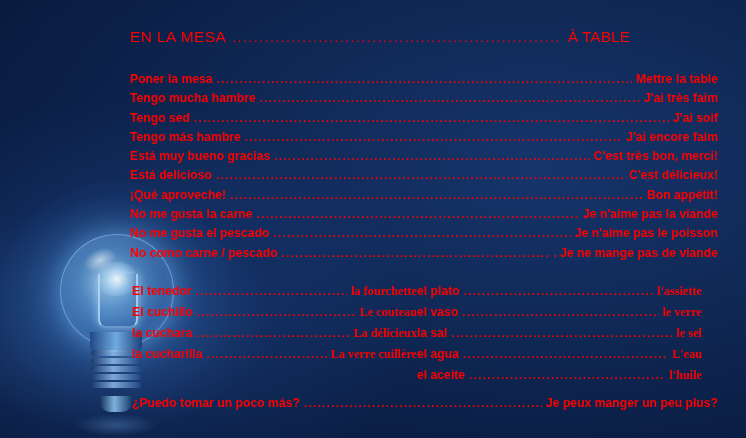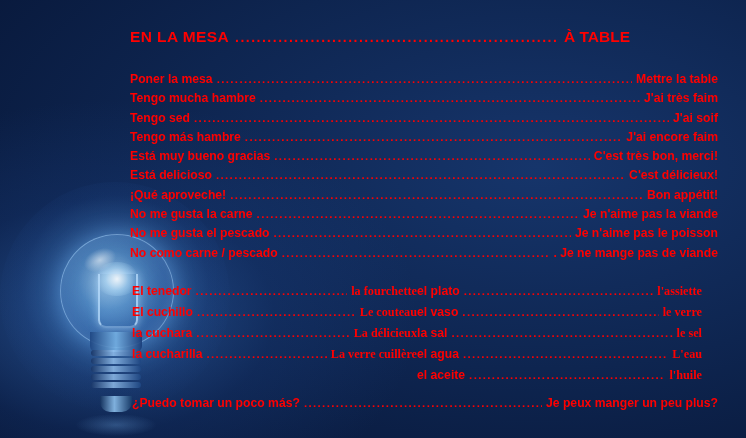--- a/index.html
+++ b/index.html
@@ -132,21 +132,21 @@
     height: 438px;
   }
   .title-row {
     position: absolute;
     left: 130px;
     top: 28px;
     width: 500px;
     display: flex;
     align-items: baseline;
     color: #ff0000;
-    font-weight: bold;
+    font-weight: normal;
     font-size: 15.5px;
     white-space: nowrap;
   }
   .title-row .lead { letter-spacing: 0.4px; }
   .title-row .dots {
     flex: 1 1 auto;
     overflow: hidden;
     margin: 0 6px;
     font-size: 14px;
     letter-spacing: 1.5px;

